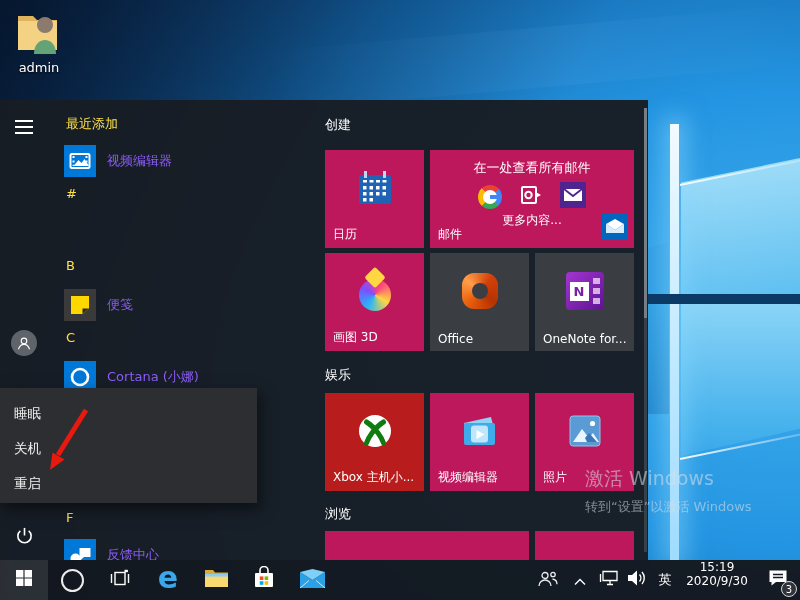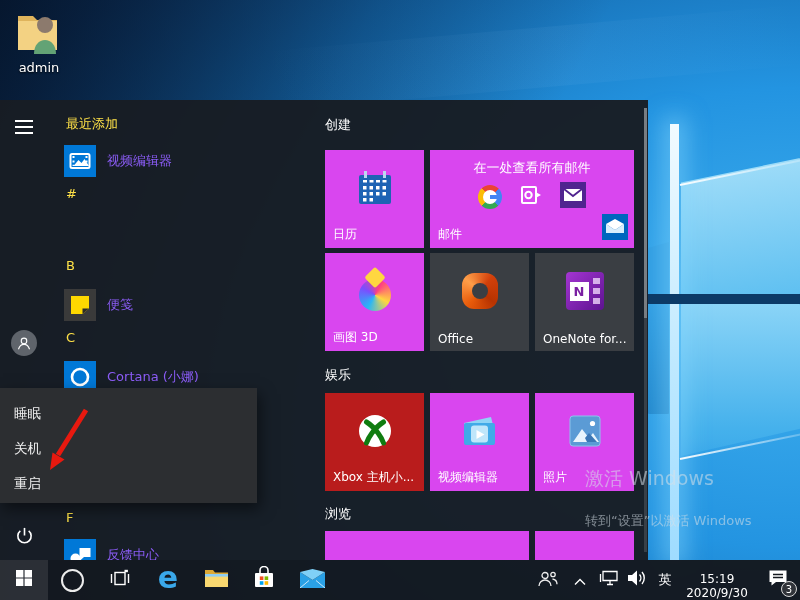--- a/index.html
+++ b/index.html
@@ -30,21 +30,21 @@
 
   
   .start-menu{left:0;top:100px;width:648px;height:460px;z-index:5;background:rgba(24,29,36,.97);overflow:hidden}
   .rail-btn{left:0;width:48px;height:40px;display:flex;align-items:center;justify-content:center}
   .user-circle{width:26px;height:26px;border-radius:50%;background:#5f646b;display:flex;align-items:center;justify-content:center}
   .app-header{left:66px;color:#fde047;font-size:13px;height:18px;line-height:18px}
   .app-row{left:48px;width:250px;height:36px;display:flex;align-items:center}
   .app-icon{width:32px;height:32px;margin-left:16px;flex:0 0 32px}
   .app-label{margin-left:11px;color:#8b5cf6;font-size:13px;white-space:nowrap}
   .group-header{color:#fff;font-size:13px}
-  .tile{width:99px;height:98px;background:#d946ef;color:#fff;overflow:hidden}
+  .tile{width:99px;height:98px;background:#be185d;color:#fff;overflow:hidden}
   .tile .tlabel{position:absolute;left:8px;bottom:5px;font-size:12px;white-space:nowrap}
   .tile-dark{background:#3a3e43}
   .tile-green{background:#b91c1c}
   .tile-wide{width:204px}
   .tile-icon-center{position:absolute;left:0;top:0;right:0;bottom:22px;display:flex;align-items:center;justify-content:center}
   .scrollbar{left:644px;top:8px;width:3px;height:444px;background:rgba(255,255,255,.14)}
   .scroll-thumb{left:0;top:0;width:3px;height:210px;background:rgba(255,255,255,.32)}
 
   
   .mail-head{position:absolute;left:0;right:0;top:9px;text-align:center;font-size:13px;color:#fff}
@@ -65,32 +65,32 @@
 
   
   .flyout{left:0;top:388px;width:257px;height:115px;background:#2c2e31;z-index:8;box-shadow:3px 6px 14px rgba(0,0,0,.5)}
   .fly-item{left:0;width:257px;height:37px;display:flex;align-items:center;padding-left:14px;box-sizing:border-box;color:#f0f0f0;font-size:13.5px}
 
   .arrow-svg{left:0;top:0;z-index:9;pointer-events:none}
 
   
   .watermark{left:585px;top:466px;z-index:7;color:rgba(215,224,232,.55)}
   .wm1{font-size:19px;line-height:24px}
-  .wm2{font-size:13px;line-height:20px;margin-top:21px}
+  .wm2{font-size:13px;line-height:20px;margin-top:7px}
 
   
   .taskbar{left:0;top:560px;width:800px;height:40px;z-index:10;background:rgba(20,24,30,.97);display:flex;align-items:stretch}
   .tb-btn{width:48px;height:40px;display:flex;align-items:center;justify-content:center;flex:0 0 48px}
   .tb-start{background:rgba(255,255,255,.10)}
   .cortana-ring{width:19px;height:19px;border-radius:50%;border:2px solid #ececec}
   .edge-e{font-size:30px;font-weight:bold;color:#3aa8ea;line-height:30px;margin-top:-4px}
   .tb-spacer{flex:1}
   .tray-btn{height:40px;display:flex;align-items:center;justify-content:center}
   .tray-lang{color:#fff;font-size:13px;width:26px}
-  .clock{width:78px;display:flex;flex-direction:column;align-items:center;justify-content:flex-end;color:#fff;font-size:12px;line-height:14px}
+  .clock{width:78px;display:flex;flex-direction:column;align-items:center;justify-content:flex-start;color:#fff;font-size:12px;line-height:14px}
   .notif{position:relative;width:44px}
   .badge{position:absolute;right:3px;bottom:3px;width:16px;height:16px;border-radius:50%;background:#31343a;border:1.5px solid #d8d8d8;color:#fff;font-size:10px;display:flex;align-items:center;justify-content:center;box-sizing:border-box}
 </style>
 </head>
 <body>
 
 <div class="stage">
 
   <div class="abs wallpaper">
     <div class="abs wp-dark-corner"></div>
@@ -242,20 +242,21 @@
             </svg>
         </span>
         <span>
           <svg width="26" height="26" viewBox="0 0 26 26">
               <rect width="26" height="26" fill="#50248f"></rect>
               <rect x="4" y="7" width="18" height="12" fill="#fff"></rect>
               <path d="M4 7l9 7 9-7" fill="none" stroke="#50248f" stroke-width="1.8"></path>
             </svg>
         </span>
       </div>
+      <div class="mail-more">更多内容...</div>
       <span class="tlabel">邮件</span>
       <span class="abs" style="right:6px;bottom:4px">
         <svg width="26" height="26" viewBox="0 0 26 26">
             <rect width="26" height="26" fill="#0066be"></rect>
             <path d="M4 10l9 6 9-6v9H4z" fill="#d9eefc"></path>
             <path d="M4 10l9-5 9 5-9 6z" fill="#fff"></path>
           </svg>
       </span>
     </div>
 

